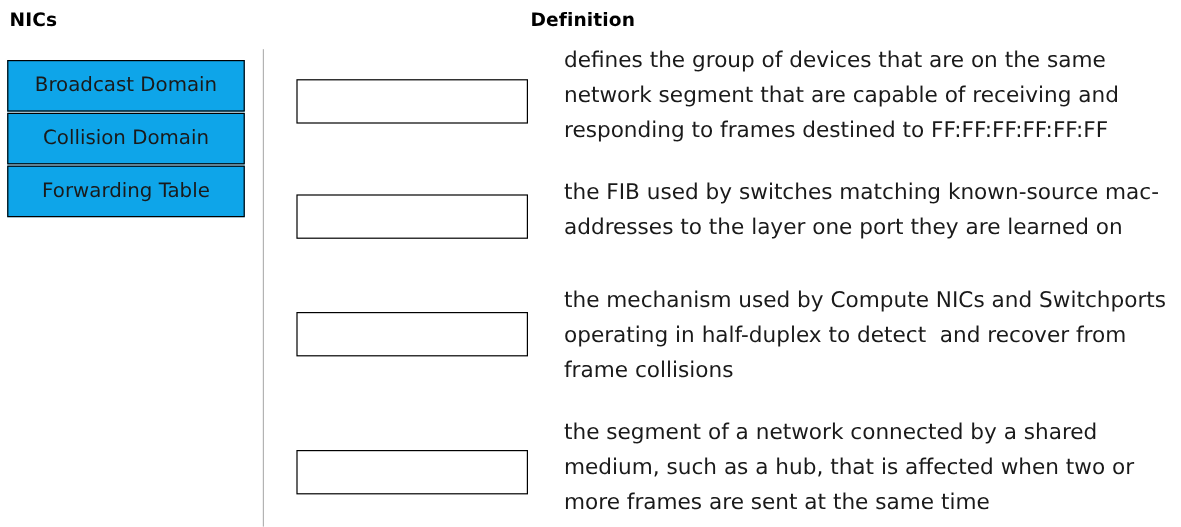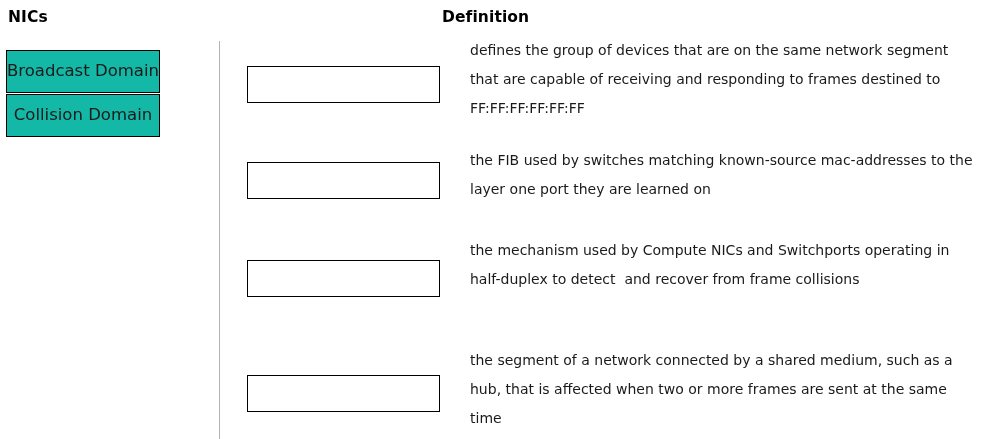--- a/index.html
+++ b/index.html
@@ -41,24 +41,24 @@
 
   
   #term-list {
     position: absolute;
     left: 6px;
     top: 50px;
     width: 190px;
   }
   .term-tile {
     box-sizing: border-box;
-    width: 154px;
+    width: 198px;
     height: 43px;
     border: 1.6px solid #000000;
-    background: #14b8a6;
+    background: #0ea5e9;
     display: flex;
     align-items: center;
     justify-content: center;
     font-size: 16.5px;
     line-height: 1;
     color: #1a1a1a;
     cursor: move;
     user-select: none;
   }
   .term-tile + .term-tile { margin-top: 1px; }
@@ -87,41 +87,44 @@
   #def-row-0 .drop-box { top: 30px; }
   #def-row-1 .drop-box { top: 16px; }
   #def-row-2 .drop-box { top: 24px; }
   #def-row-3 .drop-box { top: 29px; }
 
   .def-text {
     position: absolute;
     left: 223px;           
     top: 0;
     width: 505px;
-    font-size: 14px;
+    font-size: 18px;
     line-height: 29px;
     color: #1a1a1a;
     white-space: pre-wrap;
   }
 </style>
 </head>
 <body>
 
 <div class="col-header" id="term-header">NICs</div>
 
 <div class="col-header" id="definition-header">Definition</div>
 
 <div id="column-divider"></div>
 
 <div id="term-list">
   <div class="term-tile">
     <span>Broadcast Domain</span>
   </div>
   <div class="term-tile">
     <span>Collision Domain</span>
+  </div>
+  <div class="term-tile">
+    <span>Forwarding Table</span>
   </div>
 </div>
 
 <div class="def-row" id="def-row-0">
   <div class="drop-box"></div>
   <div class="def-text">defines the group of devices that are on the same network segment that are capable of receiving and responding to frames destined to FF:FF:FF:FF:FF:FF</div>
 </div>
 
 <div class="def-row" id="def-row-1">
   <div class="drop-box"></div>

